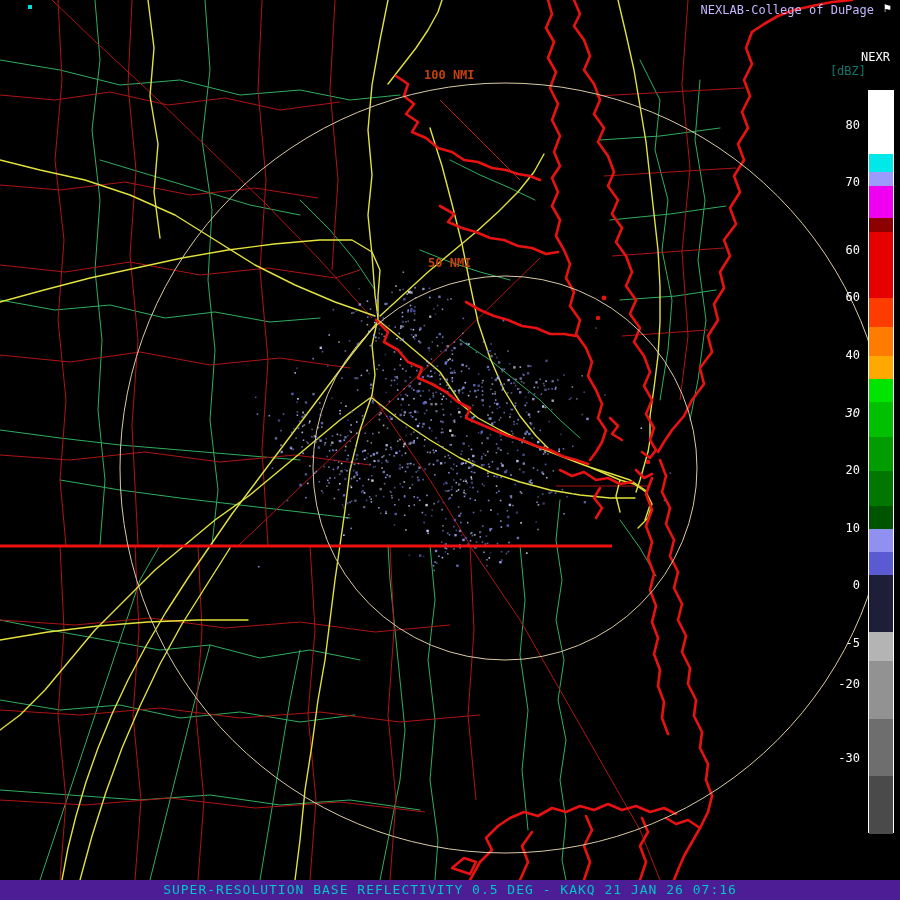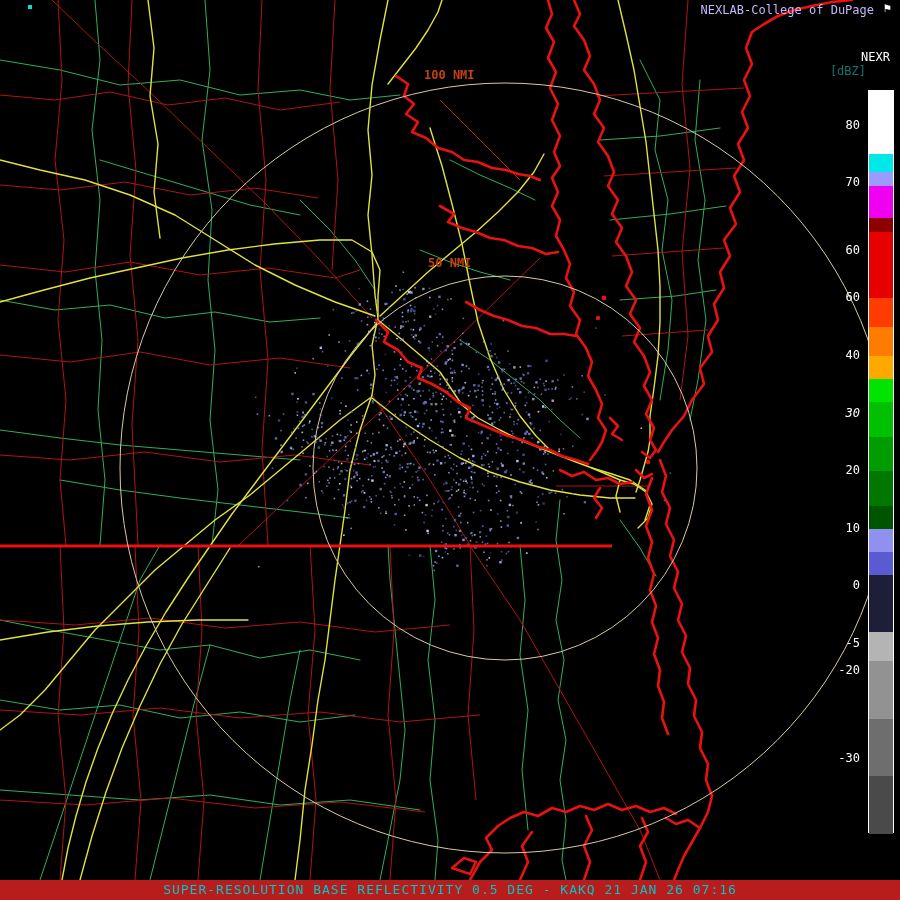--- a/index.html
+++ b/index.html
@@ -23,21 +23,21 @@
   .ring-label{color:#c2410c;font-size:12px;font-weight:bold;}
   #ring100-label{top:68px;left:424px;}
   #ring50-label{top:256px;left:428px;}
   
   #colorbar{top:90px;right:6px;width:26px;height:743px;border:1px solid #ffffff;
             box-sizing:border-box;background:#000;position:absolute;}
   .cb-seg{position:absolute;left:0;width:100%;}
   #cb-ticks{top:90px;right:40px;width:48px;height:743px;position:absolute;}
   .cb-tick{position:absolute;right:0;color:#ffffff;font-size:12px;line-height:16px;white-space:nowrap;}
   
-  #caption-bar{left:0;right:0;bottom:0;height:20px;background:#b91c1c;color:#00c6c6;
+  #caption-bar{left:0;right:0;bottom:0;height:20px;background:#4c1d95;color:#00c6c6;
                font-size:13px;text-align:center;line-height:20px;letter-spacing:1px;}
 </style>
 </head>
 <body>
 
 <div id="screen">
 
   <svg id="map-svg" width="900" height="880" viewBox="0 0 900 880">
 
     <g>
@@ -1219,19 +1219,19 @@
       <div class="cb-tick" style="top: 26.5581px;">80</div>
       <div class="cb-tick" style="top: 84.155px;">70</div>
       <div class="cb-tick" style="top: 152px;">60</div>
       <div class="cb-tick" style="top: 199.349px;">60</div>
       <div class="cb-tick" style="top: 256.946px; text-align: center;">40</div>
       <div class="cb-tick" style="top: 314.543px; font-style: italic;">30</div>
       <div class="cb-tick" style="top: 372.14px;">20</div>
       <div class="cb-tick" style="top: 429.736px;">10</div>
       <div class="cb-tick" style="top: 487.333px;">0</div>
       <div class="cb-tick" style="top: 544.93px;">-5</div>
-      <div class="cb-tick" style="top: 572px;">-20</div>
+      <div class="cb-tick" style="top: 586px;">-20</div>
       <div class="cb-tick" style="top: 660.124px;">-30</div>
     </div>
 
   <div id="caption-bar" class="abs">SUPER-RESOLUTION BASE REFLECTIVITY 0.5 DEG - KAKQ 21 JAN 26 07:16</div>
 
 </div>
 
 </body></html>

